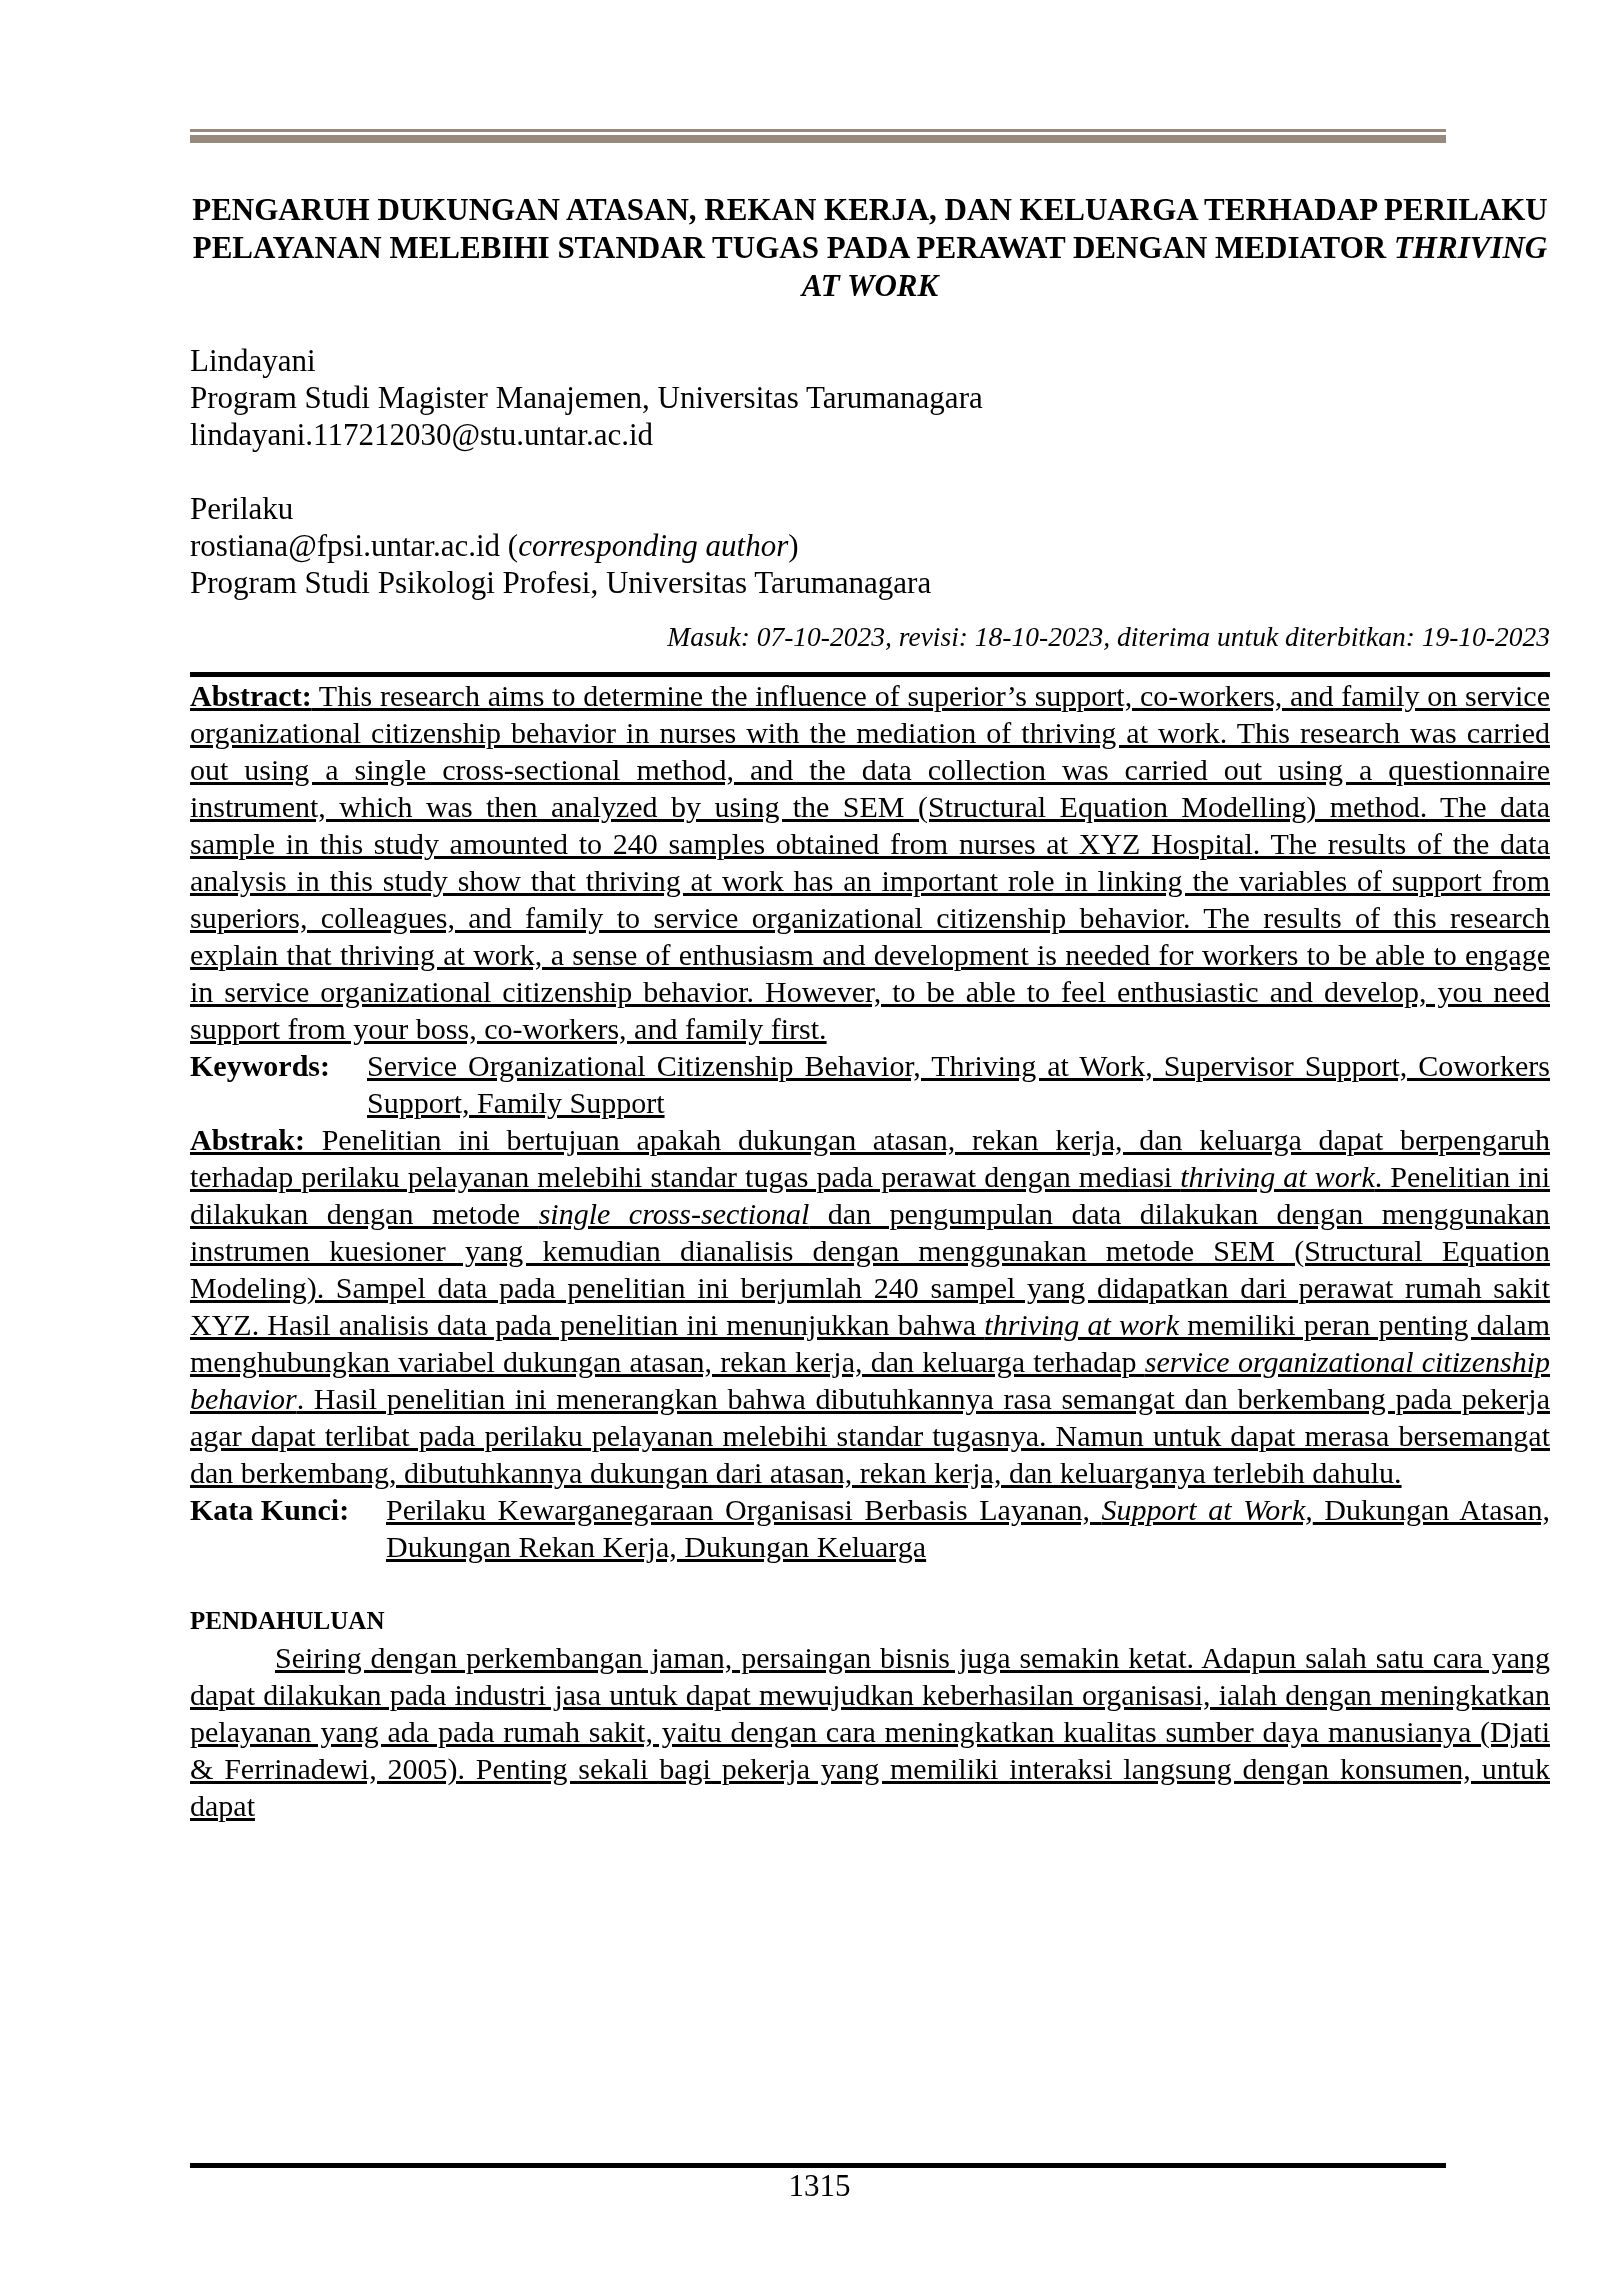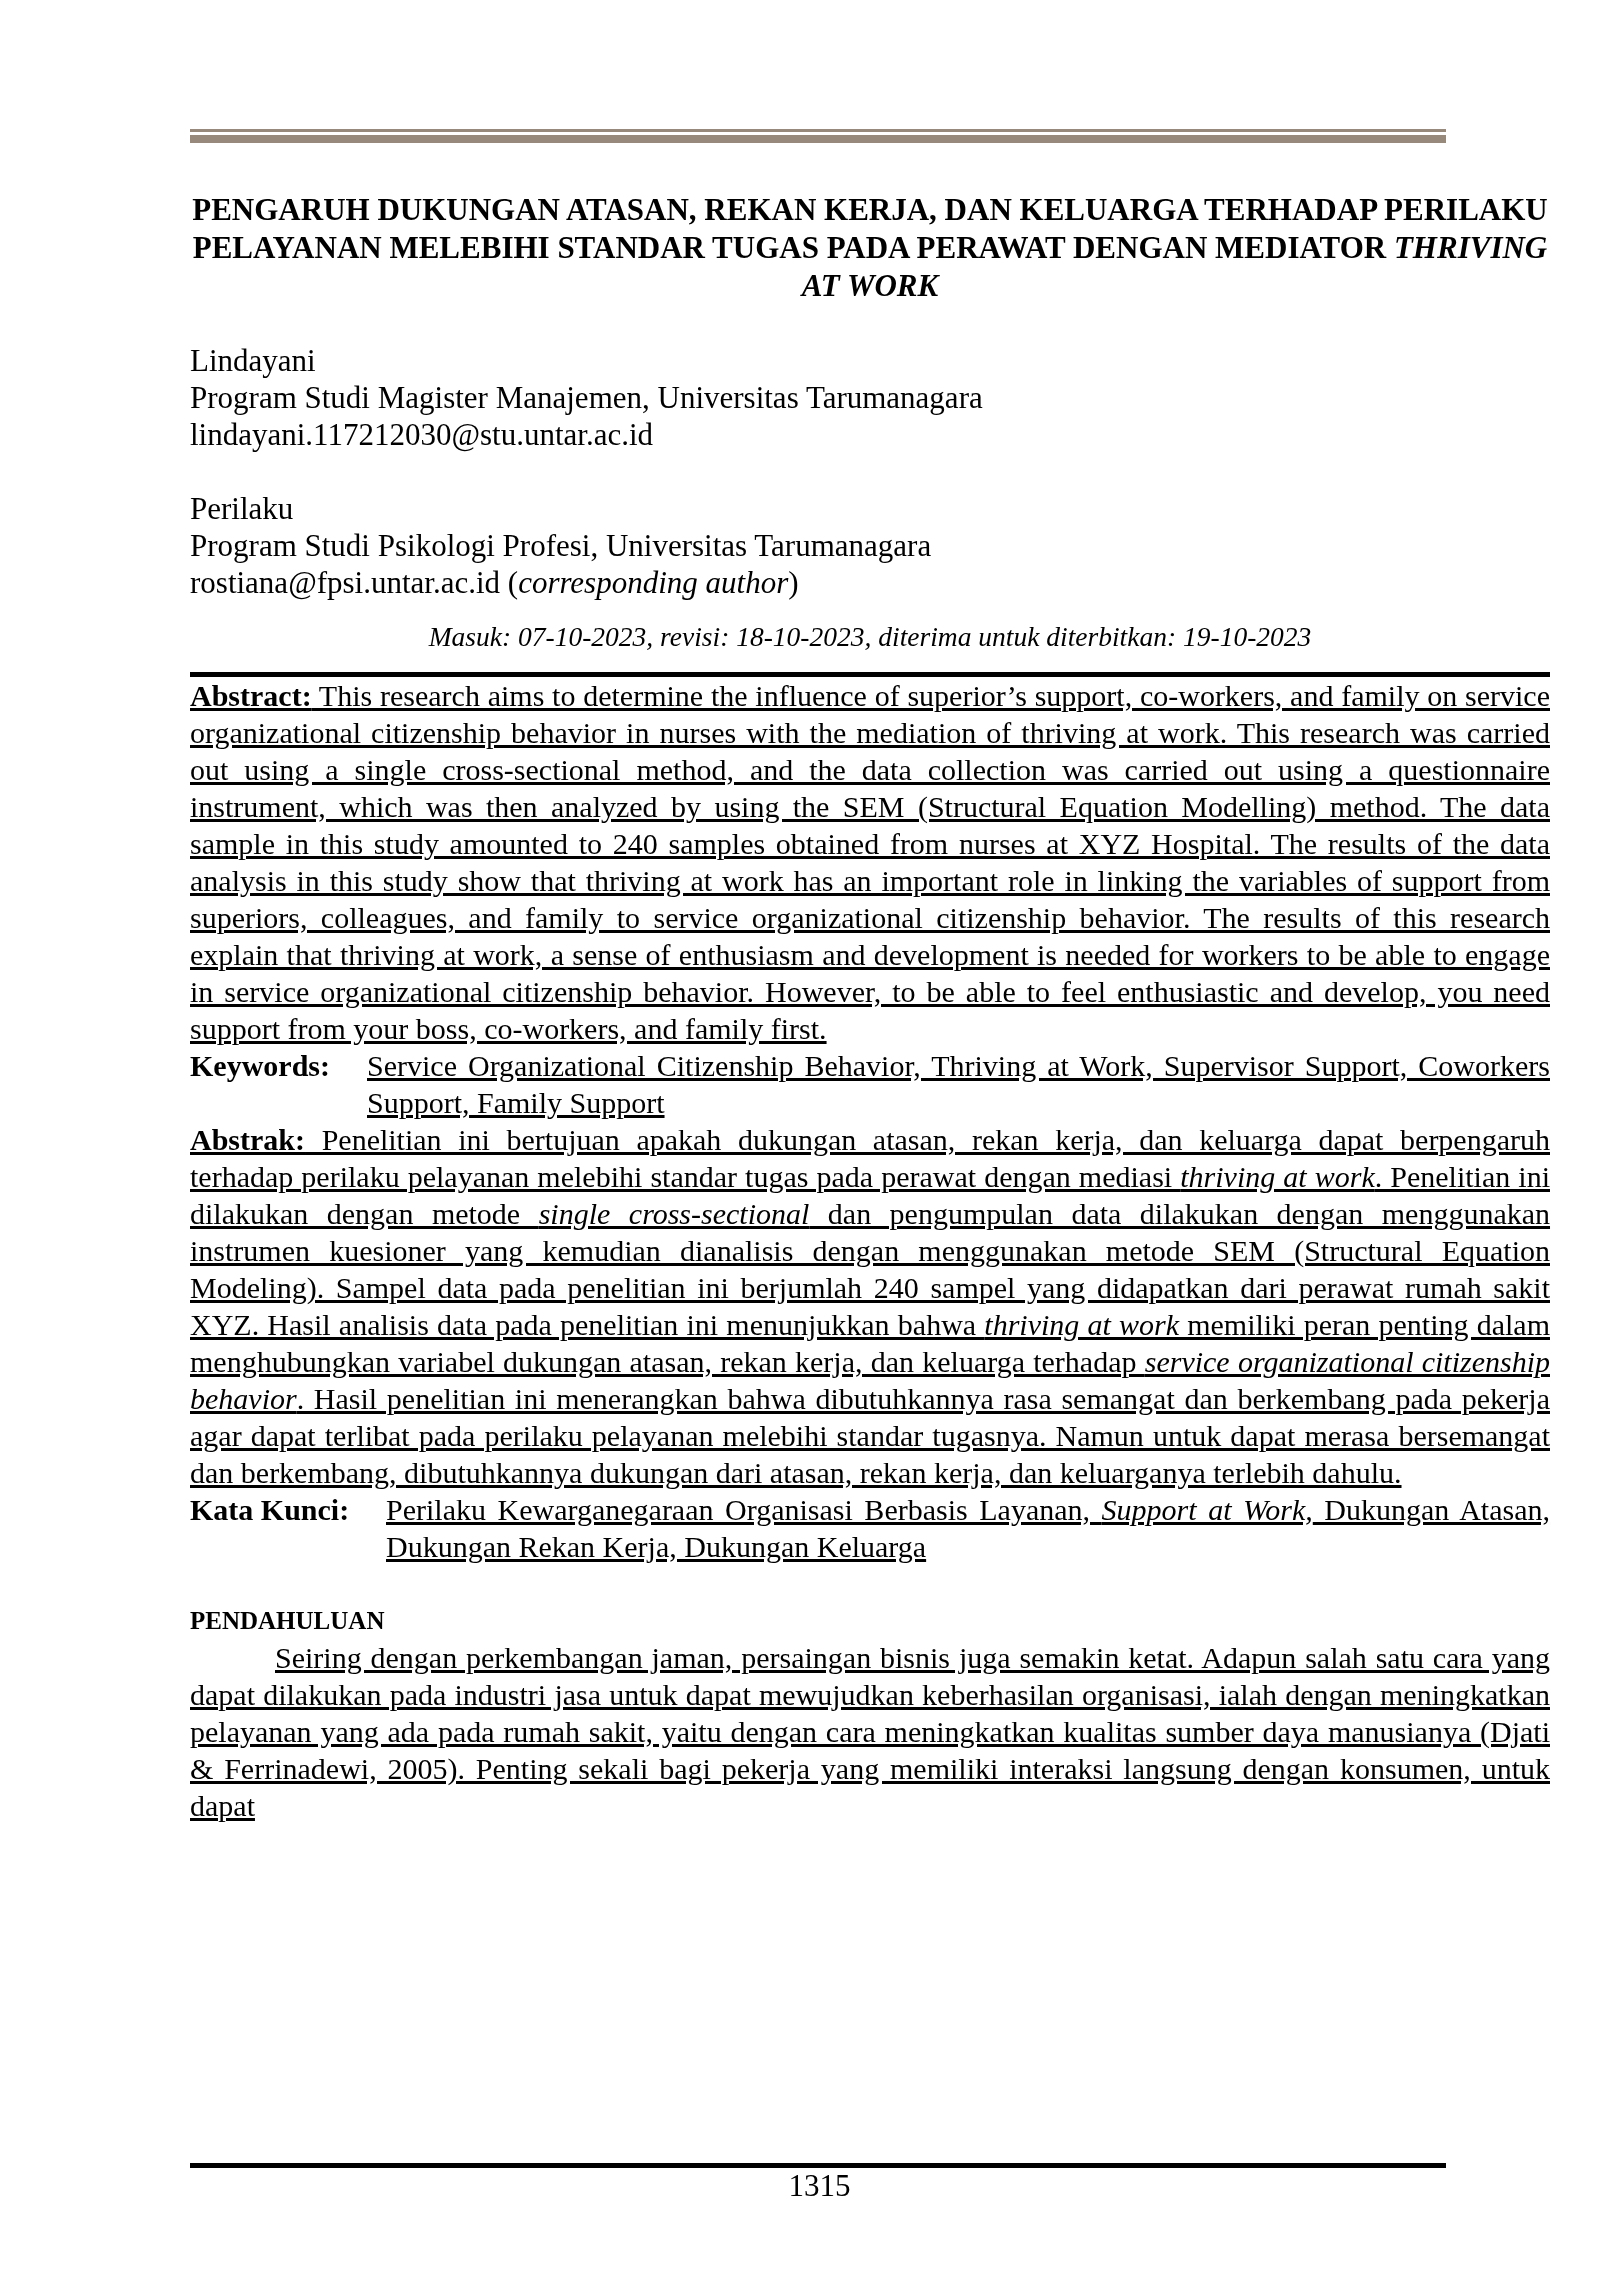--- a/index.html
+++ b/index.html
@@ -13,21 +13,21 @@
   .topbar-thin{position:absolute;left:190px;width:1256px;top:129px;height:3.3px;background:#97897B;}
   .topbar-thick{position:absolute;left:190px;width:1256px;top:135px;height:7.9px;background:#97897B;}
   .content{padding:0 73px 0 190px;}
   .title{
     margin:191px 0 0 0;
     font-size:31px;line-height:38px;font-weight:bold;
     text-align:center;
   }
   .authors{margin-top:37px;text-align:left;font-size:31px;line-height:37px;}
   .author-block + .author-block{margin-top:37px;}
-  .dates{margin-top:17px;text-align:center;font-style:italic;font-size:27.5px;line-height:37px;}
+  .dates{margin-top:17px;text-align:right;font-style:italic;font-size:27.5px;line-height:37px;}
   .mid-rule{margin-top:17px;height:5.2px;background:#000;}
   p.body{font-size:30px;line-height:37px;text-align:justify;margin:0;text-decoration:underline;}
   .abstract{margin-top:43px;}
   .abstrak{margin-top:50px;}
   .hang270{padding-left:177px;text-indent:-177px;}
   .hang300{padding-left:196px;text-indent:-196px;}
   .label-col{display:inline-block;text-indent:0;font-weight:bold;}
   .w270{width:177px;}
   .w300{width:196px;}
   .heading{margin:37px 0 0 0;font-size:25px;line-height:37px;font-weight:bold;text-align:left;}
@@ -50,22 +50,22 @@
     <h1 class="title"><span>PENGARUH DUKUNGAN ATASAN, REKAN KERJA, DAN KELUARGA TERHADAP PERILAKU PELAYANAN MELEBIHI STANDAR TUGAS PADA PERAWAT DENGAN MEDIATOR </span><span class="i">THRIVING AT WORK</span></h1>
 
     <div class="authors">
       <div class="author-block">
         <div>Lindayani</div>
         <div>Program Studi Magister Manajemen, Universitas Tarumanagara</div>
         <div>lindayani.117212030@stu.untar.ac.id</div>
       </div>
       <div class="author-block">
         <div>Perilaku</div>
+        <div><span>rostiana@fpsi.untar.ac.id (</span><span class="i">corresponding author</span><span>)</span></div>
         <div>Program Studi Psikologi Profesi, Universitas Tarumanagara</div>
-        <div><span>rostiana@fpsi.untar.ac.id (</span><span class="i">corresponding author</span><span>)</span></div>
       </div>
     </div>
 
     <div class="dates">Masuk: 07-10-2023, revisi: 18-10-2023, diterima untuk diterbitkan: 19-10-2023</div>
 
     <div class="mid-rule" style="background: rgb(0, 0, 0);"></div>
 
     <p class="body abstract"><span class="b">Abstract:</span><span> This research aims to determine the influence of superior’s support, co-workers, and family on service organizational citizenship behavior in nurses with the mediation of thriving at work. This research was carried out using a single cross-sectional method, and the data collection was carried out using a questionnaire instrument, which was then analyzed by using the SEM (Structural Equation Modelling) method. The data sample in this study amounted to 240 samples obtained from nurses at XYZ Hospital. The results of the data analysis in this study show that thriving at work has an important role in linking the variables of support from superiors, colleagues, and family to service organizational citizenship behavior. The results of this research explain that thriving at work, a sense of enthusiasm and development is needed for workers to be able to engage in service organizational citizenship behavior. However, to be able to feel enthusiastic and develop, you need support from your boss, co-workers, and family first.</span></p>
 
     <p class="body hang270"><span class="label-col w270">Keywords:</span><span>Service Organizational Citizenship Behavior, Thriving at Work, Supervisor Support, Coworkers Support, Family Support</span></p>

